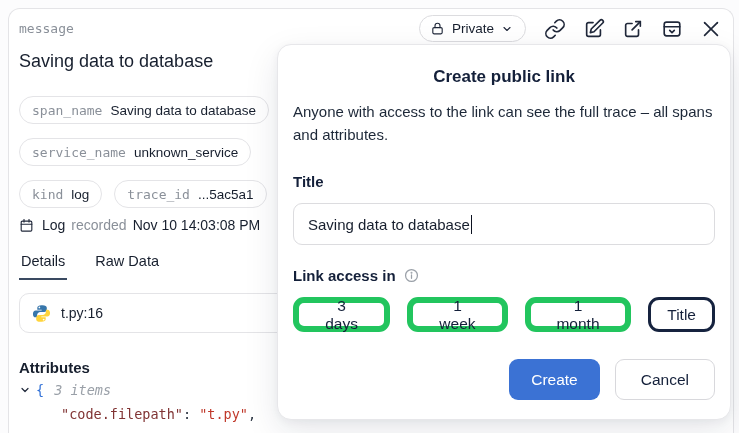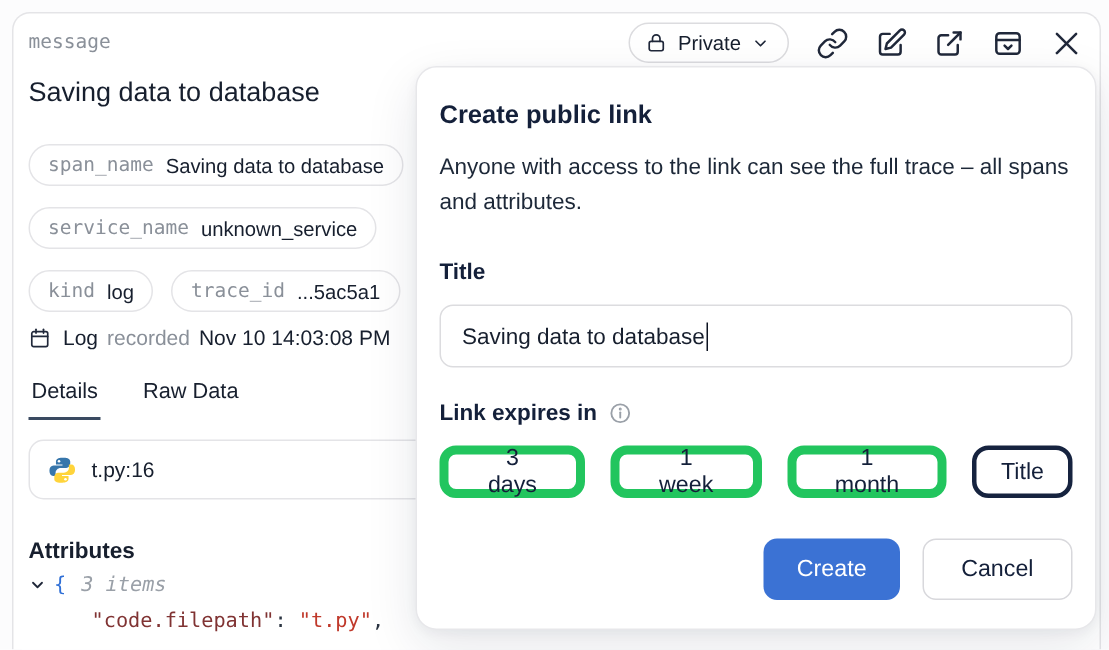--- a/index.html
+++ b/index.html
@@ -63,21 +63,21 @@
   }
   .icon-btn { background:none; border:none; padding:2px; cursor:pointer; color:#20283a; }
 
   
   .dialog {
     position:absolute; left:277px; top:44px; width:454px; height:376px; z-index:10;
     background:#fff; border:1px solid #e7e7ea; border-radius:14px;
     box-shadow:0 12px 34px rgba(20,30,60,.10), 0 2px 8px rgba(20,30,60,.05);
     padding:22px 15px 16px;
   }
-  .dialog h2 { margin:0; font-size:17px; font-weight:700; color:#14203a; }
+  .dialog h2 { margin:0; font-size:17px; font-weight:700; color:#14203a;text-align:center; }
   .dialog p { margin:14px 0 0; font-size:15px; line-height:1.5; color:#1d2838; }
   .field-label { margin-top:27px; font-size:15px; font-weight:700; color:#14203a; }
   .text-input {
     margin-top:13px; height:42px; width:100%; border:1px solid #dcdcdf; border-radius:9px;
     display:flex; align-items:center; padding:0 14px; font-size:15px; color:var(--text,#171f2e);
     cursor:text; background:#fff;
   }
   .caret { width:1.5px; height:19px; background:#0c1220; margin-left:1px; }
   .expires-row { margin-top:22px; display:flex; align-items:center; gap:8px; font-size:15px; font-weight:700; color:#14203a; }
   .options { margin-top:13px; display:flex; gap:17px; }
@@ -243,21 +243,21 @@
   <h2>Create public link</h2>
   <p>Anyone with access to the link can see the full trace – all spans and attributes.</p>
 
   <div class="field-label">Title</div>
   <div class="text-input">
     <span>Saving data to database</span>
     <span class="caret"></span>
   </div>
 
   <div class="expires-row">
-    <span>Link expires in</span>
+    <span>Link access in</span>
     <span>
       <svg width="15" height="15" viewBox="0 0 24 24" fill="none" stroke="#9aa0a8" stroke-width="2" stroke-linecap="round">
         <circle cx="12" cy="12" r="9.5"></circle>
         <line x1="12" y1="11" x2="12" y2="16.5"></line>
         <circle cx="12" cy="7.5" r="0.6" fill="#9aa0a8"></circle>
       </svg>
     </span>
   </div>
 
   <div class="options">

